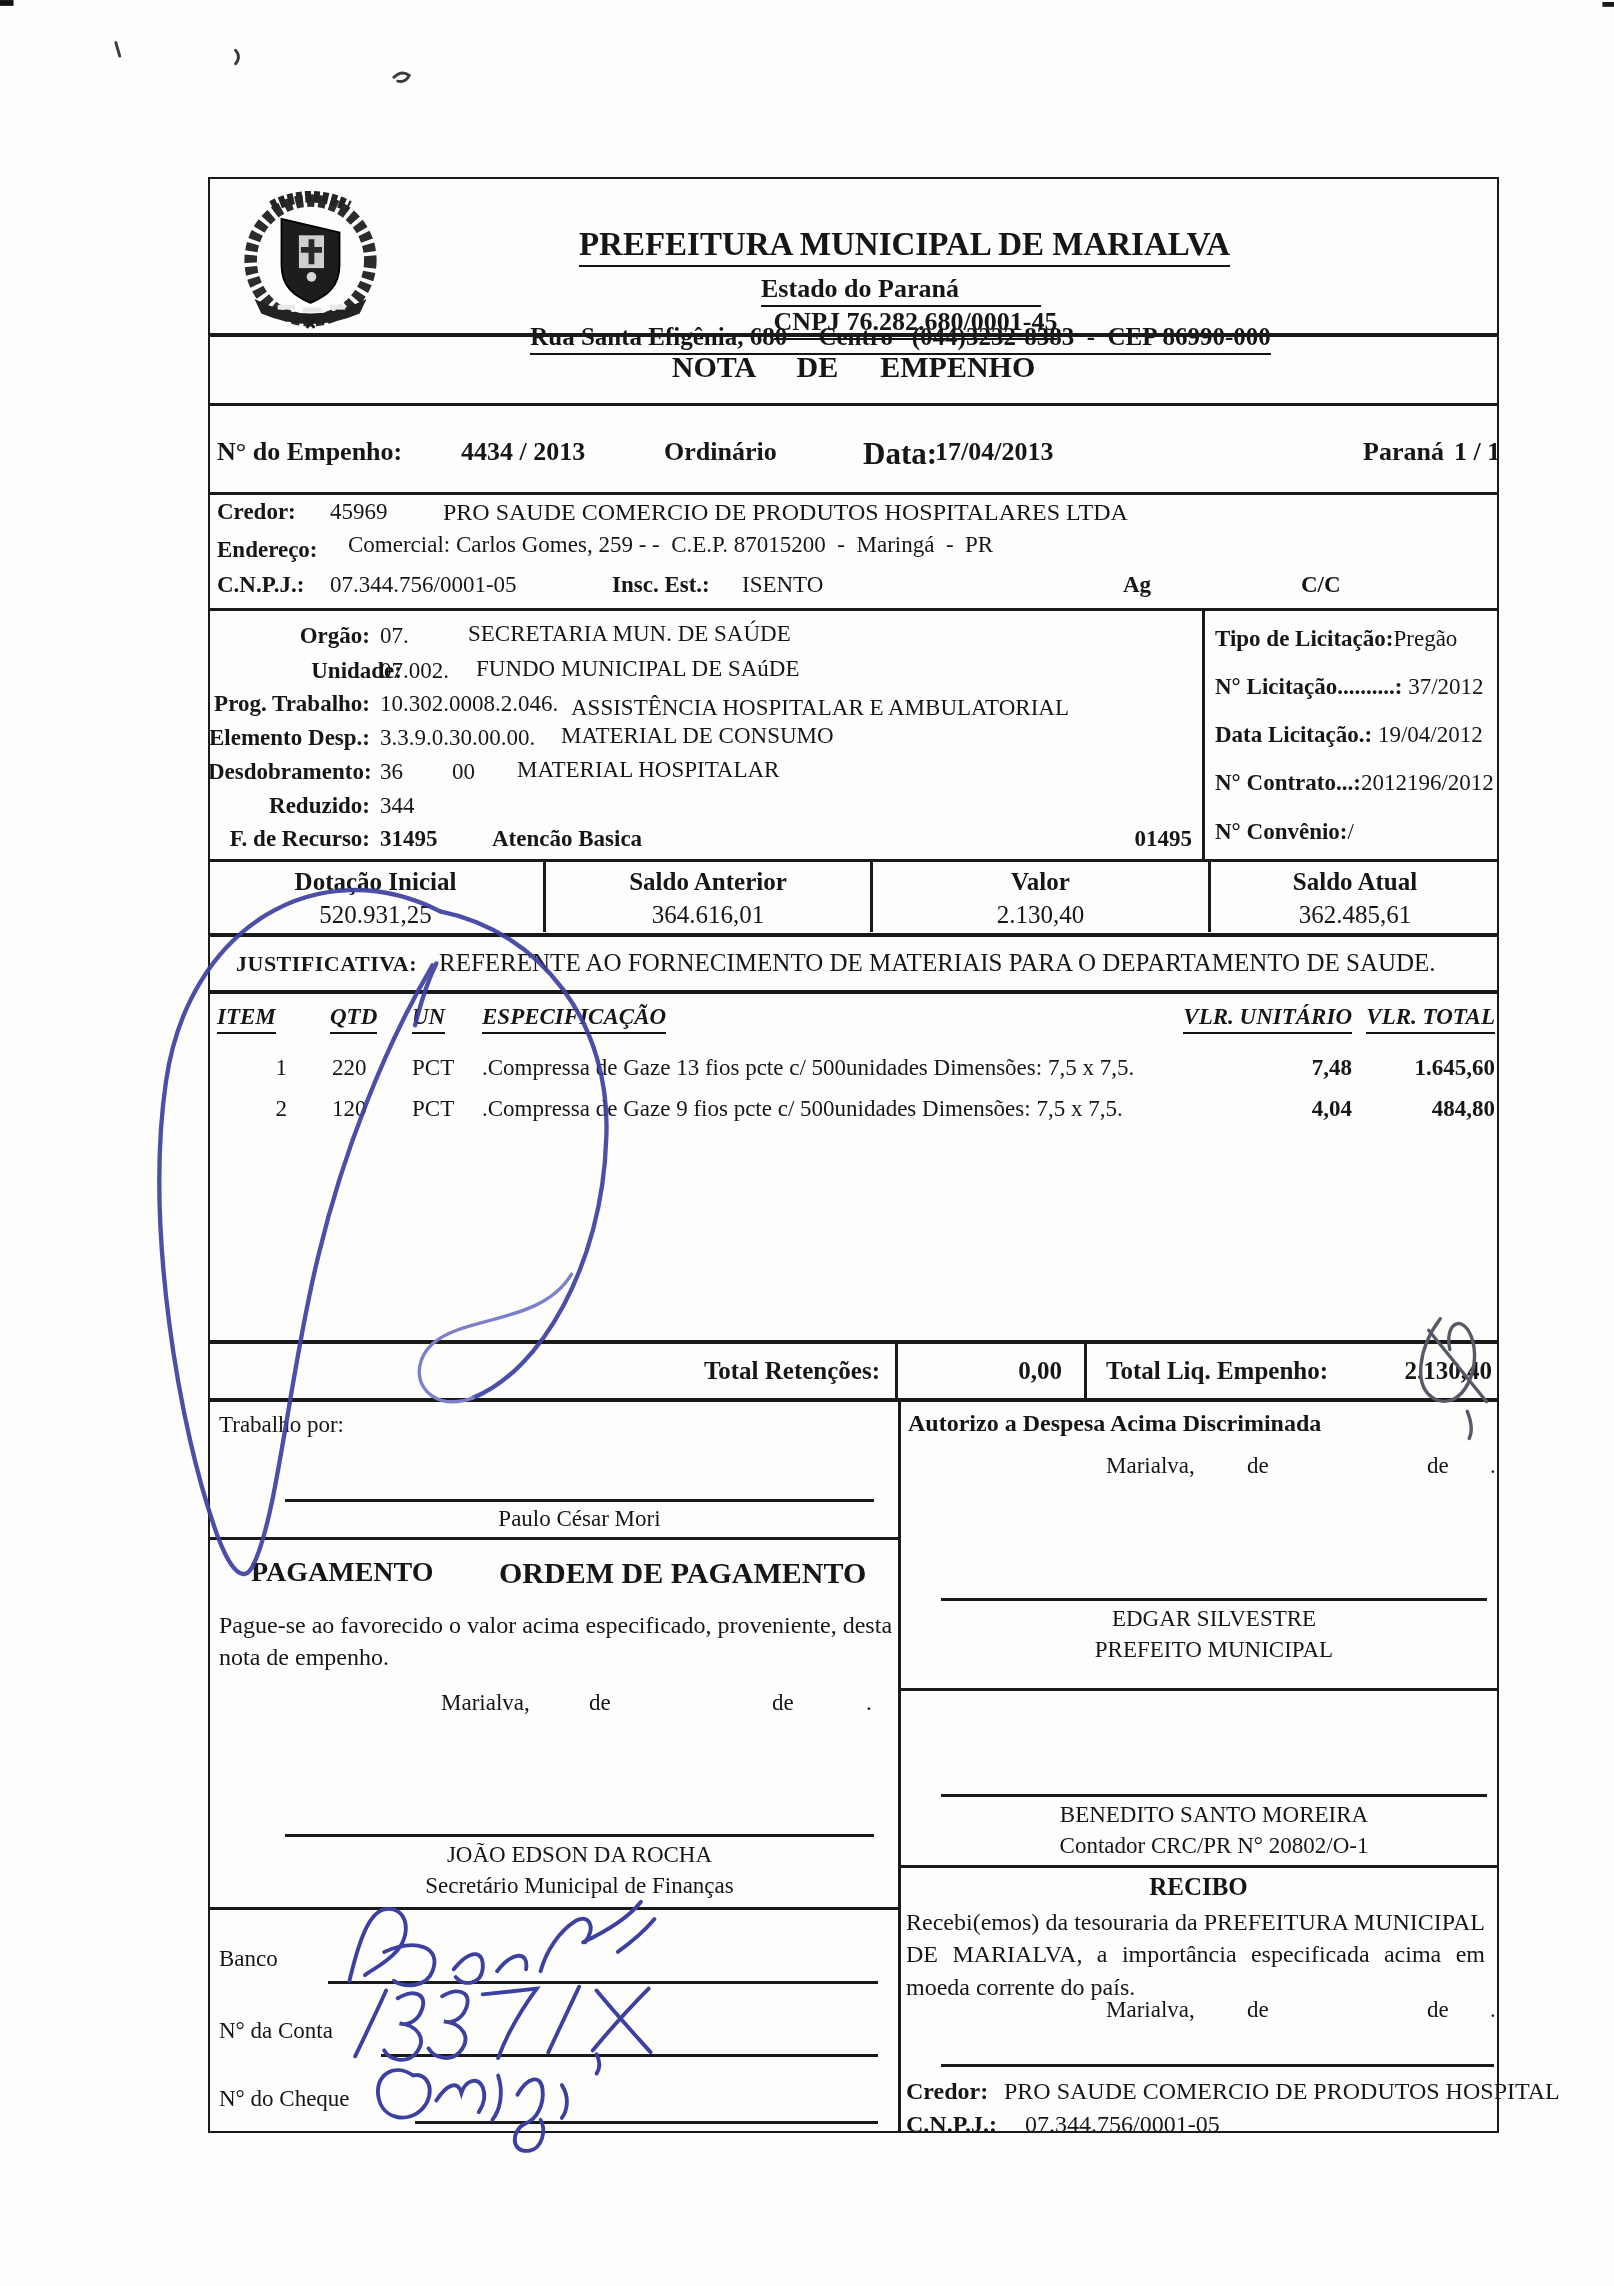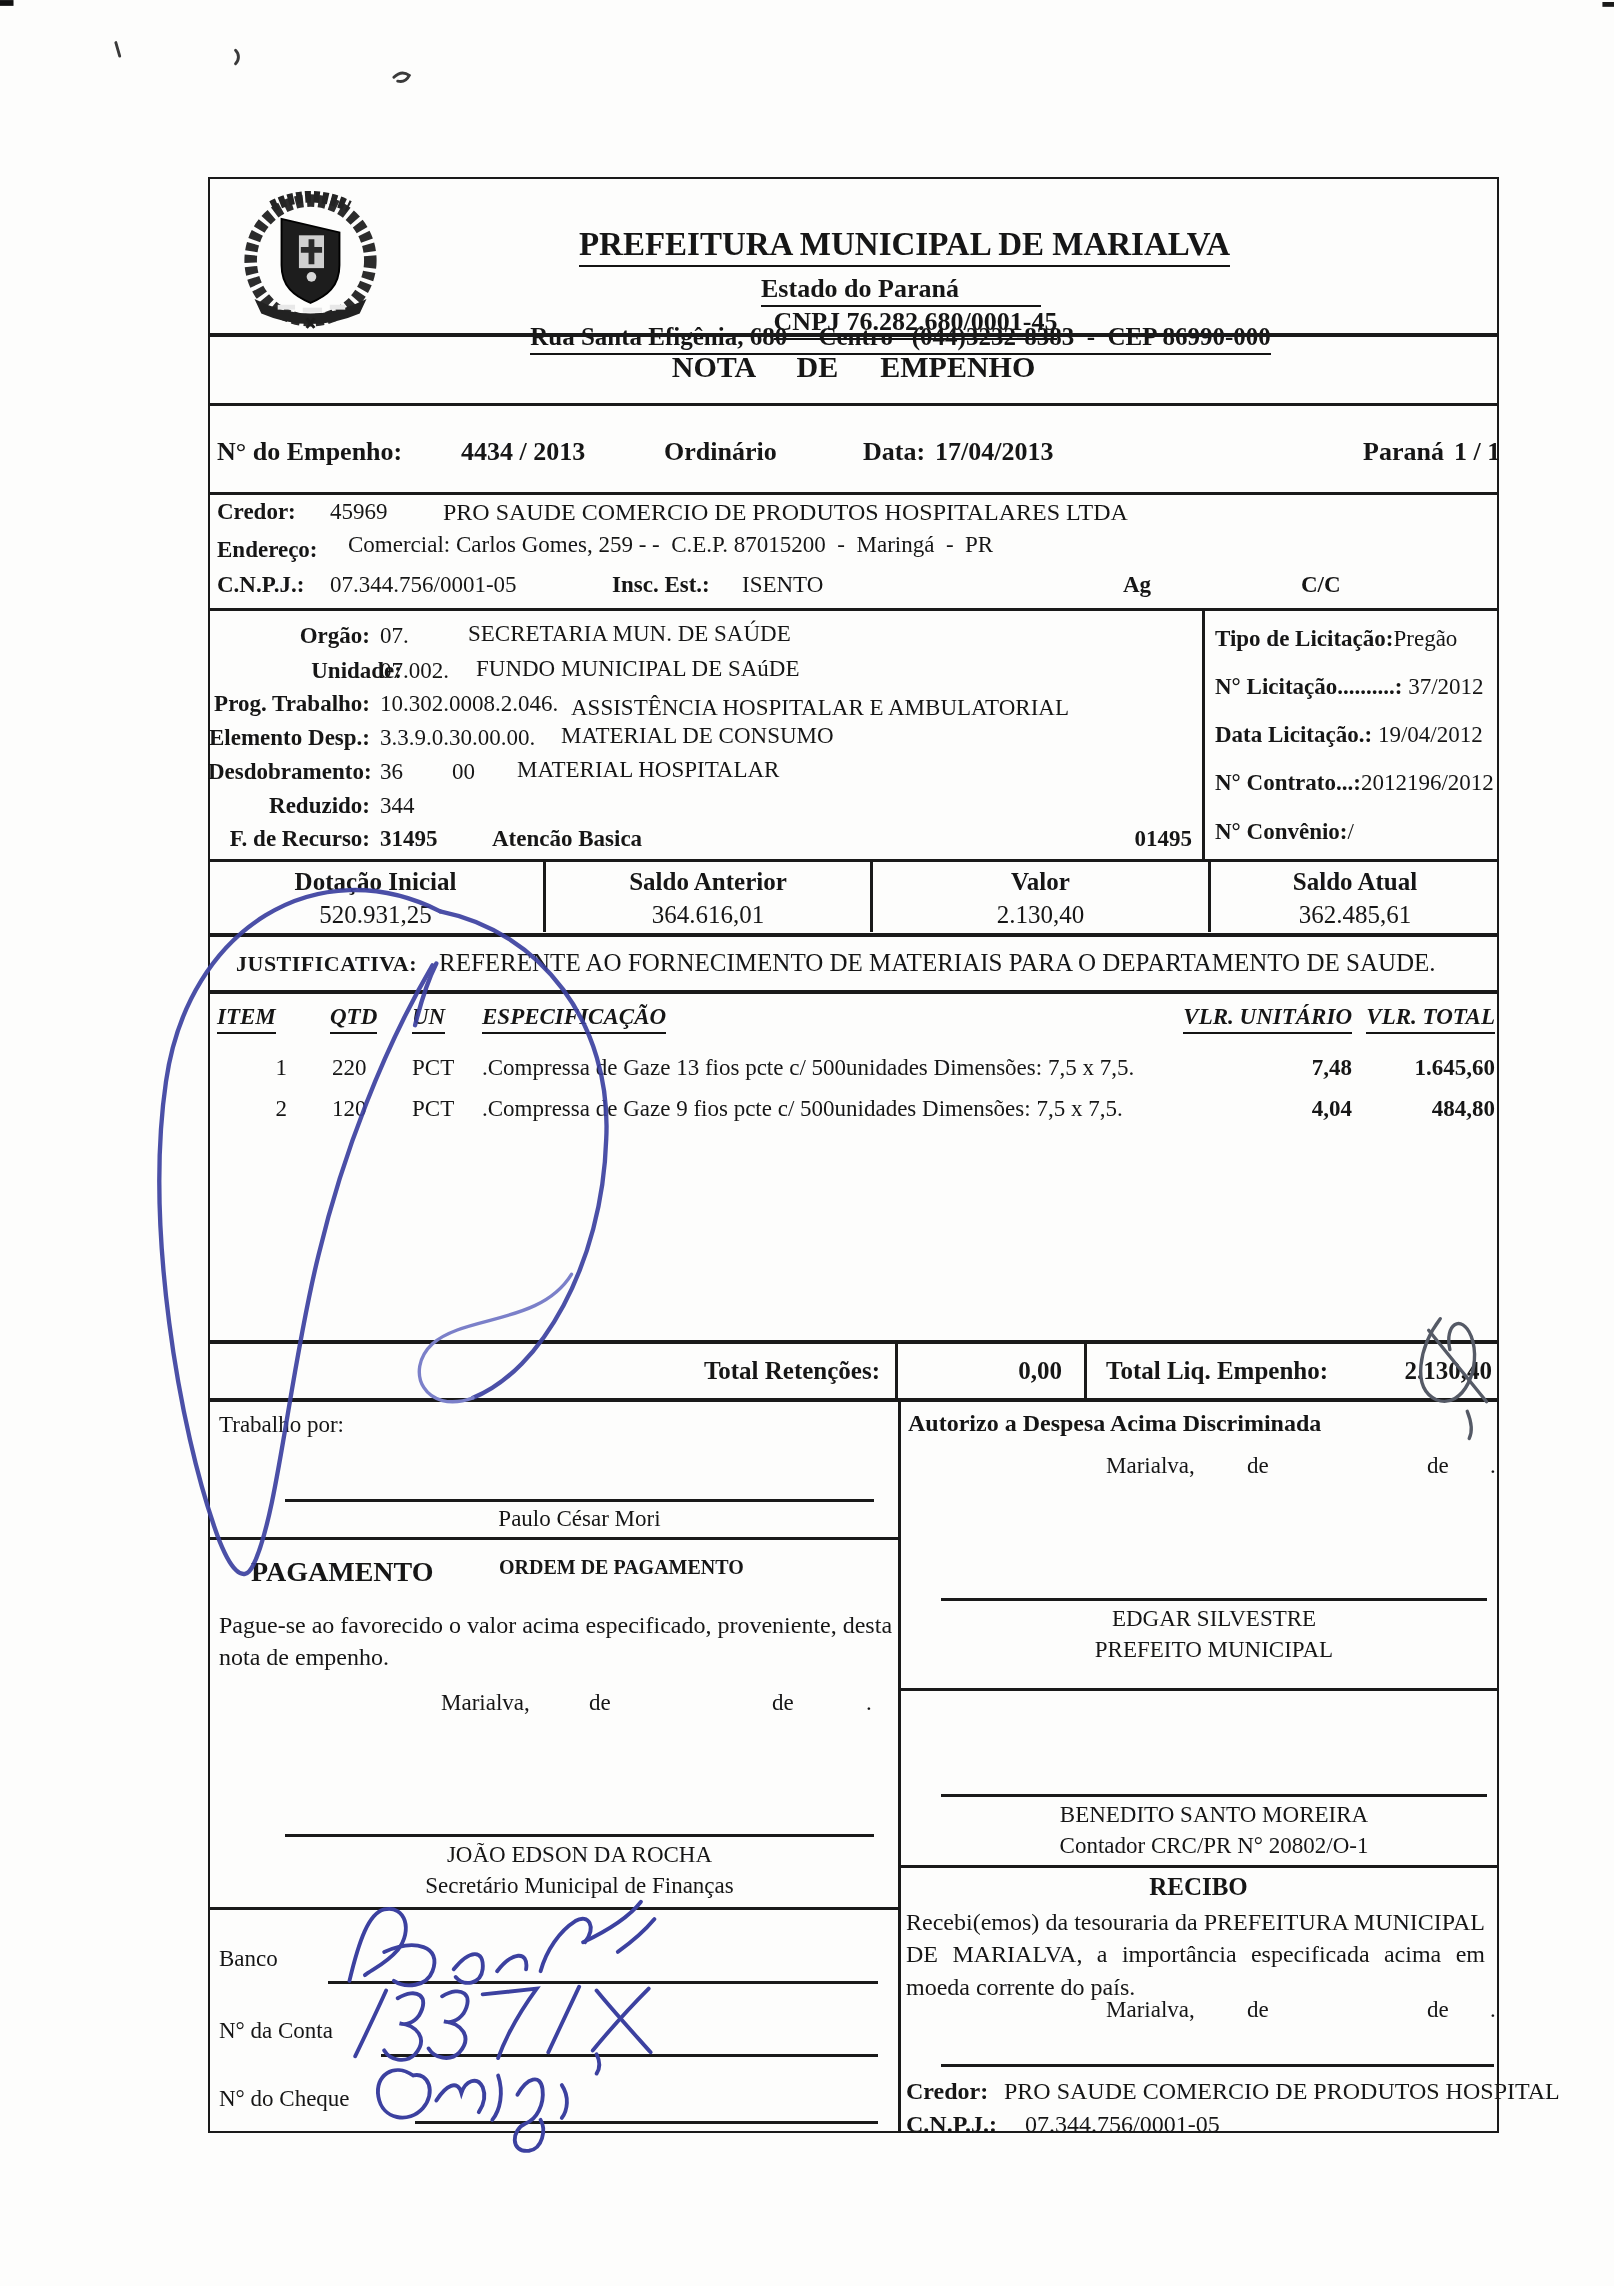--- a/index.html
+++ b/index.html
@@ -52,21 +52,21 @@
     <span class="ul b">Rua Santa Efigênia, 680     Centro   (044)3232-8383  -  CEP 86990-000</span>
   </div>
 
   <div class="hl" style="left:208px;top:333px;width:1291px;height:3.9px;"></div>
   <div class="t ctr b" style="left:208px;top:350px;width:1291px;font-size:30px;word-spacing:13.5px;">NOTA  DE  EMPENHO</div>
   <div class="hl" style="left:208px;top:403px;width:1291px;height:2.9px;"></div>
 
   <span class="t b" style="left:217px;top:437px;font-size:26px;">N° do Empenho:</span>
   <span class="t b" style="left:461px;top:437px;font-size:26px;">4434 / 2013</span>
   <span class="t b" style="left:664px;top:437px;font-size:26px;">Ordinário</span>
-  <span class="t b" style="left:863px;top:437px;font-size:26px;">Data:</span>
+  <span class="t b" style="left:863px;top:437px;font-size:31px;">Data:</span>
   <span class="t b" style="left:935px;top:437px;font-size:26px;">17/04/2013</span>
   <span class="t b" style="left:1363px;top:437px;font-size:26px;">Paraná</span>
   <span class="t b" style="left:1454px;top:437px;font-size:26px;">1 / 1</span>
   <div class="hl" style="left:208px;top:492px;width:1291px;height:2.9px;"></div>
 
   <span class="t b" style="left:217px;top:499px;">Credor:</span>
   <span class="t" style="left:330px;top:499px;">45969</span>
   <span class="t" style="left:443px;top:499px;font-size:24px;">PRO SAUDE COMERCIO DE PRODUTOS HOSPITALARES LTDA</span>
   <span class="t b" style="left:217px;top:537px;">Endereço:</span>
   <span class="t" style="left:348px;top:532px;">Comercial: Carlos Gomes, 259 - -  C.E.P. 87015200  -  Maringá  -  PR</span>
@@ -163,21 +163,21 @@
   <div class="hl" style="left:208px;top:1398px;width:1291px;height:3.9px;"></div>
 
   <div class="vl" style="left:898px;top:1398px;width:2.9px;height:735px;"></div>
 
   <span class="t" style="left:219px;top:1412px;">Trabalho por:</span>
   <div class="sig" style="left:285px;top:1499px;width:589px;"></div>
   <span class="t ctr" style="left:285px;top:1506px;width:589px;">Paulo César Mori</span>
   <div class="hl" style="left:208px;top:1537px;width:690px;height:2.9px;"></div>
 
   <span class="t b" style="left:219px;top:1556px;font-size:28px;margin-left:32px;">PAGAMENTO</span>
-  <span class="t b" style="left:499px;top:1556px;font-size:20px;">ORDEM DE PAGAMENTO</span>
+  <span class="t b" style="left:499px;top:1556px;font-size:30px;">ORDEM DE PAGAMENTO</span>
   <div class="t wrap" style="left:219px;top:1609px;width:681px;font-size:24px;line-height:1.35;">Pague-se ao favorecido o valor acima especificado, proveniente, desta nota de empenho.</div>
 
   <span class="t" style="left:441px;top:1690px;">Marialva,</span>
   <span class="t" style="left:589px;top:1690px;">de</span>
   <span class="t" style="left:772px;top:1690px;">de</span>
   <span class="t" style="left:866px;top:1690px;">.</span>
 
   <div class="sig" style="left:285px;top:1834px;width:589px;"></div>
   <span class="t ctr" style="left:285px;top:1842px;width:589px;">JOÃO EDSON DA ROCHA</span>
   <span class="t ctr" style="left:285px;top:1873px;width:589px;">Secretário Municipal de Finanças</span>

